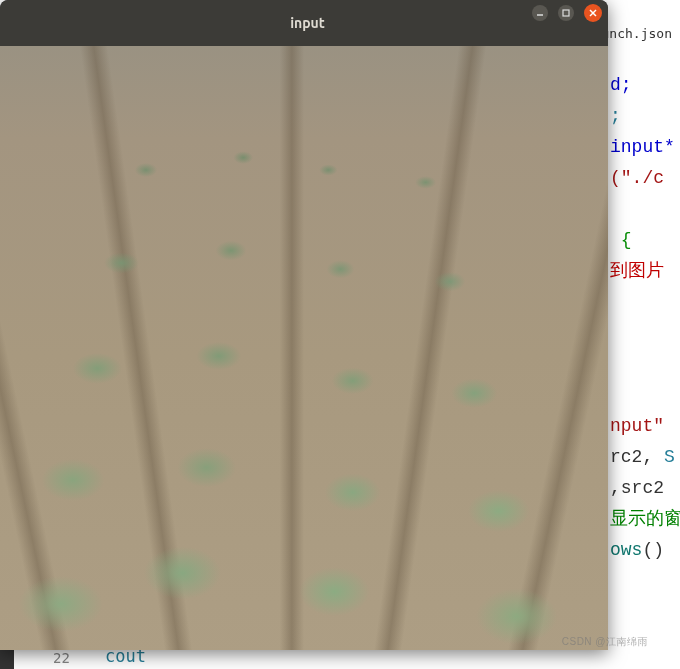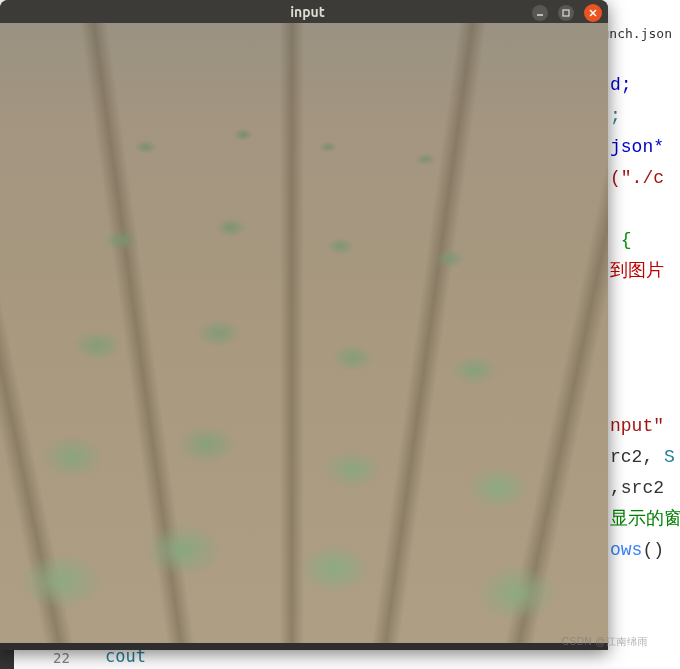--- a/index.html
+++ b/index.html
@@ -37,21 +37,21 @@
       white-space: pre;
       color: #333;
       overflow: hidden;
     }
     .editor-code .kw { color: #0000cc; }
     .editor-code .type { color: #267f99; }
     .editor-code .str { color: #a31515; }
     .editor-code .brace-g { color: #0a8f0a; }
     .editor-code .cn { color: #c00000; margin-top: 32px; }
     .editor-code .comment-g { color: #008000; }
-    .editor-code .fn { color: #3b82f6; }
+    .editor-code .fn { color: #0f766e; }
     .lineno {
       position: absolute;
       left: 25px;
       bottom: 3px;
       font-family: Consolas, monospace;
       font-size: 14px;
       color: #858585;
       margin-left: 28px;
     }
     .cout-text {
@@ -68,21 +68,21 @@
       top: 0;
       left: 0;
       width: 608px;
       height: 650px;
       border-radius: 8px 8px 0 0;
       box-shadow: 0 4px 18px rgba(0,0,0,0.5);
       background: #2e2e2e;
       overflow: hidden;
     }
     .titlebar {
-      height: 23px;
+      height: 46px;
       background: linear-gradient(#3c3b37, #3c3b37);
       display: flex;
       align-items: center;
       justify-content: center;
       position: relative;
       color: #dfdbd2;
       font-size: 14px;
       font-weight: bold;
       border-radius: 8px 8px 0 0;
       padding-left: 7px;
@@ -180,21 +180,21 @@
   </style>
 </head>
 <body>
 
 <div class="editor-bg">
   <div class="editor-tabs">
     <span>aunch.json</span>
   </div>
   <div class="editor-code"><span class="kw">d;</span>
 <span class="type">;</span>
-<span class="kw">json*</span>
+<span class="kw">input*</span>
 <span class="str">("./c</span>
 
  <span class="brace-g">{</span>
 <span class="cn">到图片</span>
 
 
 
 
 <span class="str">nput"</span>
 <span>rc2, </span><span class="type">S</span>

